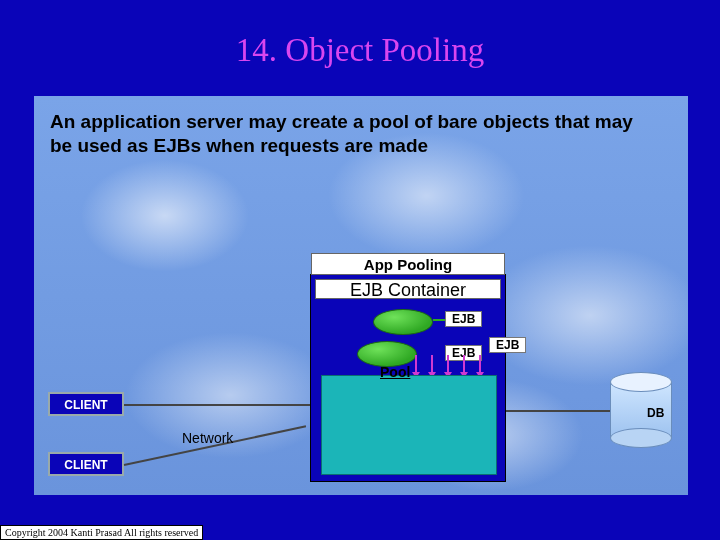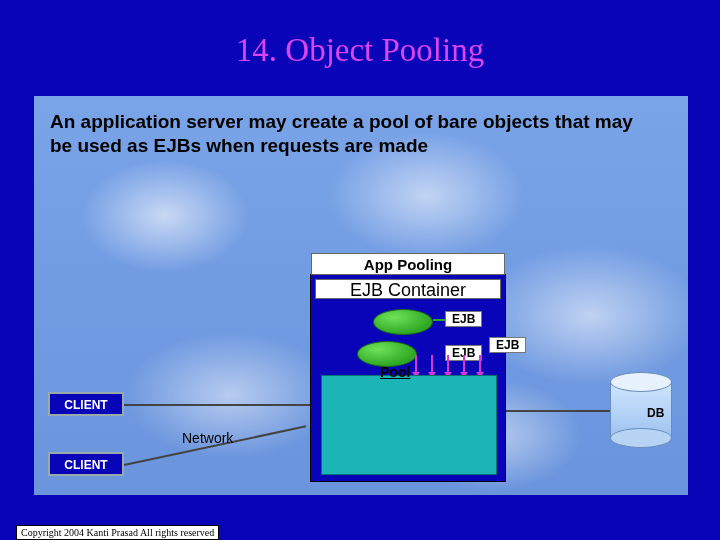--- a/index.html
+++ b/index.html
@@ -218,21 +218,21 @@
     position: absolute;
     left: 472px;
     top: 314px;
     width: 104px;
     height: 2px;
     background: #444;
   }
 
   .copyright {
     position: absolute;
-    left: 16px;
+    left: 0;
     bottom: 0;
     background: #fff;
     border: 1px solid #000;
     font-size: 10px;
     padding: 1px 4px;
     font-family: "Times New Roman", Times, serif;
   }
 </style>
 </head>
 <body>

